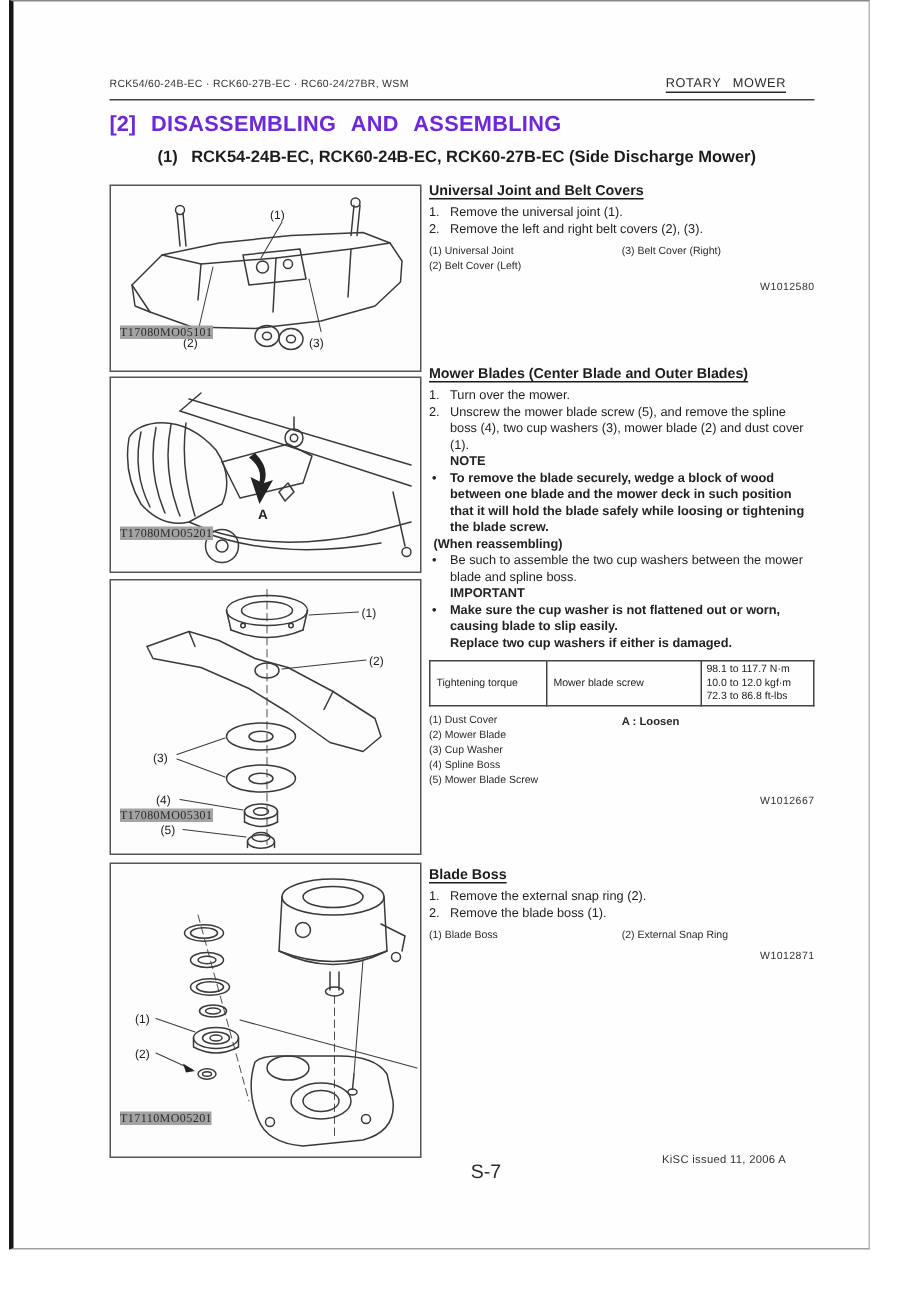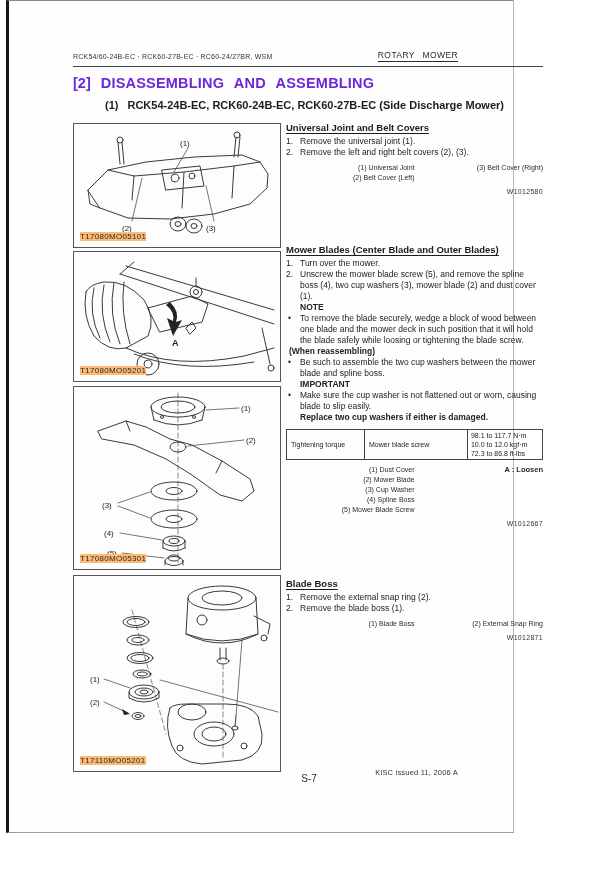--- a/index.html
+++ b/index.html
@@ -2,71 +2,71 @@
 <html><head>
 <meta charset="utf-8">
 <style>
   html,body{margin:0;padding:0;}
   body{
     width:600px;height:869px;overflow:hidden;background:#fff;
     font-family:"Liberation Sans","DejaVu Sans",sans-serif;color:#222;
     position:relative;
   }
   .page{
-    position:absolute;left:6px;top:0;width:508px;height:833px;
+    position:absolute;left:6px;top:0;width:574px;height:833px;
     background:#fefefe;
     border-left:3px solid #161616;
     border-right:1px solid #b8b8b8;
     border-bottom:1px solid #a0a0a0;
     border-top:1px solid #8a8a8a;
     box-sizing:border-box;
   }
   
   .hdr-left{position:absolute;left:64px;top:52px;font-size:7px;color:#333;letter-spacing:0.2px;}
   .hdr-right{position:absolute;right:55px;top:49px;font-size:8.5px;color:#2a2a2a;word-spacing:5px;letter-spacing:0.4px;text-decoration:underline;text-underline-offset:3px;}
   .hdr-rule{position:absolute;left:64px;top:65px;width:470px;height:0;border-top:1px solid #444;}
   
   .title{position:absolute;left:64px;top:74px;font-size:14.5px;font-weight:bold;color:#6d28d9;}
   .title .t-num{margin-right:10px;}
   .title .t-text{word-spacing:6px;letter-spacing:0.2px;}
   .subtitle{position:absolute;left:64px;top:98px;font-size:11px;font-weight:bold;color:#1c1c1c;margin-left:32px;}
   .subtitle .t-num{margin-right:9px;}
   
   .figbox{position:absolute;left:64px;width:208px;border:1px solid #555;background:#fdfdfd;box-sizing:border-box;}
   .figbox svg{position:absolute;left:0;top:0;width:100%;height:100%;}
-  .fig-caption{position:absolute;left:6px;bottom:6px;font-size:8px;color:#2a2a2a;letter-spacing:0.3px;background:#fdba74;}
+  .fig-caption{position:absolute;left:6px;bottom:21px;font-size:8px;color:#2a2a2a;letter-spacing:0.3px;background:#a3a3a3;font-family:Liberation Serif, serif;}
   svg text{font-family:"Liberation Sans","DejaVu Sans",sans-serif;font-size:8px;fill:#222;}
   svg text.arrow-label{font-weight:bold;font-size:9px;}
   
   .section{position:absolute;left:277px;width:257px;}
   .sec-heading{font-size:9.5px;font-weight:bold;color:#1c1c1c;text-decoration:underline;text-underline-offset:2px;margin-bottom:3px;}
   .step{display:flex;font-size:8.5px;line-height:11px;color:#222;}
   .step-num{width:14px;flex:none;}
   .step-text{flex:1;}
   .plabel{font-size:8.5px;font-weight:bold;line-height:11px;margin-left:14px;}
   .plabel.noindent{margin-left:3px;}
   .bullet{display:flex;font-size:8.5px;line-height:11px;}
   .bullet::before{content:"\2022";width:14px;flex:none;padding-left:2px;box-sizing:border-box;}
-  .bullet.b{font-weight:normal;justify-content:flex-end;}
+  .bullet.b{font-weight:bold;justify-content:flex-end;}
   .cont{font-size:8.5px;font-weight:bold;line-height:11px;margin-left:14px;}
   
   .torque{width:100%;border-collapse:collapse;margin-top:6px;margin-bottom:2px;}
   .torque td{border:1px solid #444;font-size:7px;color:#222;padding:2px 4px;vertical-align:middle;}
   .torque td.c1{width:72px;}
   .torque td.c2{width:100px;}
   .torque td.c3{width:69px;padding:1px 3px;}
   .torque .val{line-height:9px;white-space:nowrap;}
   
   .parts{display:flex;margin-top:5px;font-size:7px;line-height:10px;color:#2a2a2a;}
   .parts .pcol{flex:1;}
-  .part-item{white-space:nowrap;text-align:right;}
+  .part-item{white-space:nowrap;}
   .part-item.b{font-weight:bold;font-size:7.5px;}
   .ref{font-size:7px;color:#333;text-align:right;margin-top:5px;letter-spacing:0.3px;}
   
-  .footer-page{position:absolute;left:65px;top:772px;width:470px;text-align:center;font-size:10px;color:#2a2a2a;}
+  .footer-page{position:absolute;left:80px;top:772px;width:470px;text-align:center;font-size:13px;color:#2a2a2a;}
   .footer-issue{position:absolute;right:55px;top:767px;font-size:7.5px;color:#333;letter-spacing:0.2px;}
 </style>
 </head>
 <body>
 
 <div class="page">
 
   <div class="hdr-left">RCK54/60-24B-EC · RCK60-27B-EC · RC60-24/27BR, WSM</div>
   <div class="hdr-right">ROTARY MOWER</div>
   <div class="hdr-rule"></div>

